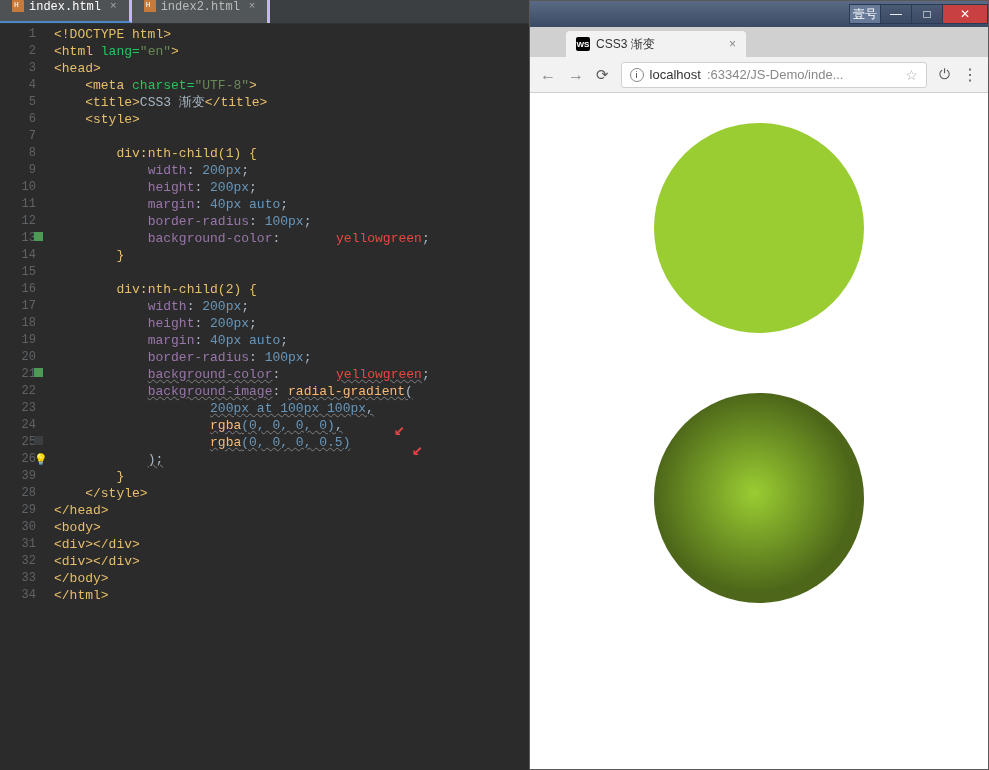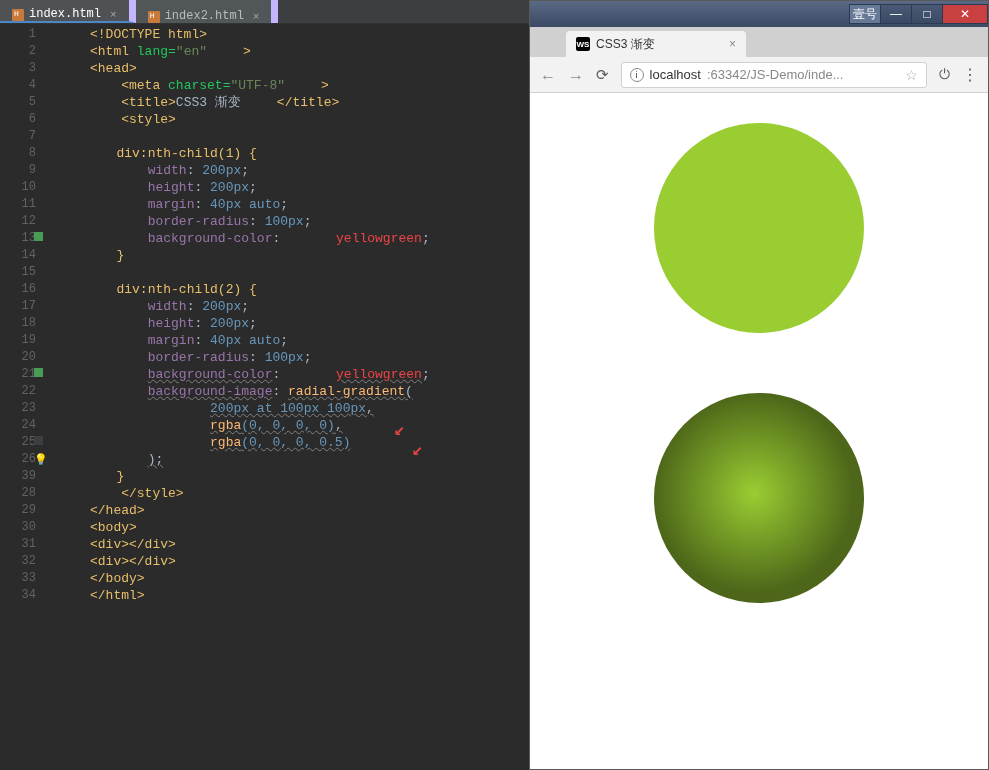--- a/index.html
+++ b/index.html
@@ -10,24 +10,24 @@
   background: #2b2b2b;
   display: flex;
   overflow: hidden;
 }
 
 .editor { flex: 1; display: flex; flex-direction: column; background: #2b2b2b; }
 .tabs {
   display: flex; background: #3c3f41; height: 24px; border-bottom: 1px solid #323232;
 }
 .tab {
-  display: flex; align-items: flex-end; gap: 5px;
+  display: flex; align-items: flex-start; gap: 5px;
   padding: 0 12px; height: 100%;
   color: #bbbbbb; font-size: 12px;
-  border-right: 7px solid #c4b5fd;
+  border-right: 3px solid #c4b5fd;
   background: #515658;
 }
 .tab.active { background: #4e5254; color: #fff; border-bottom: 2px solid #4a88c7; }
 .tab .file-icon { width: 12px; height: 12px; background: #c77a3a; border-radius: 1px; position: relative; }
 .tab .file-icon::after { content: "H"; font-size: 8px; color: #fff; position: absolute; left: 2px; top: 0; }
 .tab .close-x { color: #aaa; font-size: 11px; margin-left: 4px; }
 .code-area { flex: 1; display: flex; background: #2b2b2b; position: relative; }
 .gutter {
   width: 46px; background: #2b2b2b; color: #606366;
   text-align: right; padding: 2px 10px 0 0; font-size: 12px; line-height: 17px;
@@ -37,21 +37,21 @@
 .dot {
   position: absolute; left: 34px; width: 9px; height: 9px;
 }
 .dot.green { background: #499c54; }
 .dot.dark { background: #3c3f41; }
 .bulb { position: absolute; left: 34px; font-size: 11px; }
 .code {
   flex: 1; padding: 2px 0 0 8px; white-space: pre; color: #a9b7c6;
   font-size: 13px; line-height: 17px; position: relative;
 }
-.c-tag { color: #e8bf6a; margin-left: 36px; }
+.c-tag { color: #e8bf6a; }
 .c-attr { color: #22c55e; }
 .c-str { color: #6a8759; }
 .c-sel { color: #e8bf6a; }
 .c-prop { color: #9876aa; }
 .c-val { color: #ef4444; margin-left: 48px; }
 .c-num { color: #6897bb; }
 .c-fn { color: #fdba74; }
 .wavy { text-decoration: underline wavy #808080; text-decoration-thickness: 1px; }
 .arrow-red {
   position: absolute; color: #d94444; font-size: 18px; font-weight: bold;

